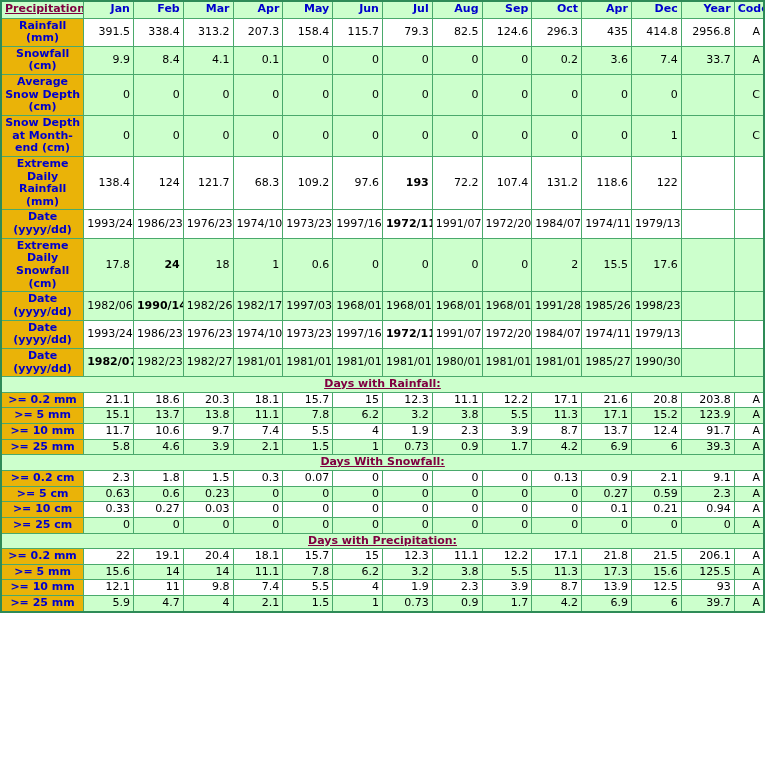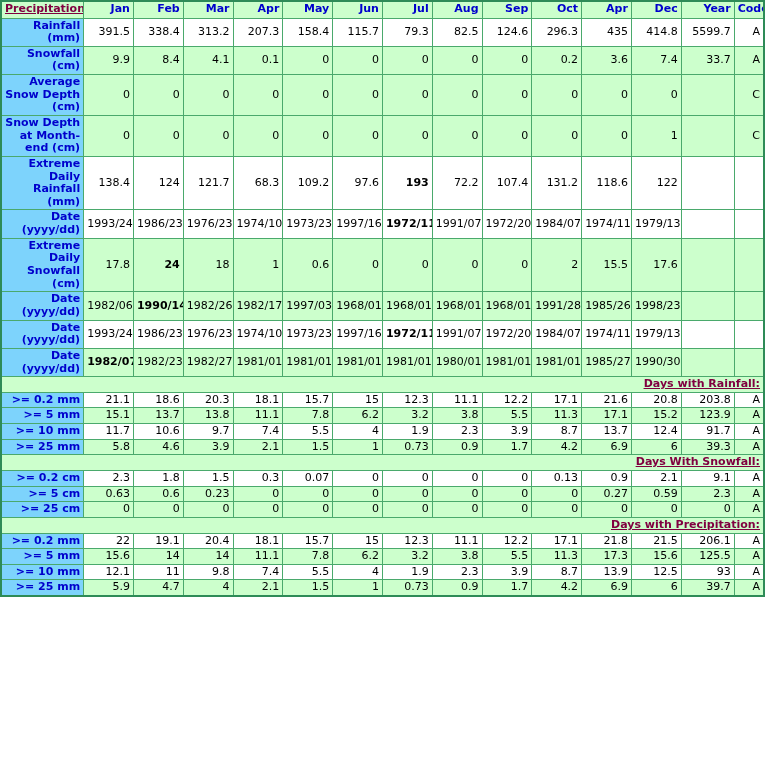--- a/index.html
+++ b/index.html
@@ -34,43 +34,43 @@
     height:17px;
     padding-top:0;padding-bottom:0;
   }
   tr.head-row td.corner{
     text-align:left;
     color:#800040;
     text-decoration:underline;
   }
   
   td.rh{
-    background:#7dd3fc;
+    background:#eab308;
     color:#0000cc;
     font-weight:bold;
-    text-align:right;
+    text-align:center;
     font-size:11px;
   }
   
   td.dv{
     text-align:right;
     color:#000000;
     font-weight:normal;
   }
   td.dv.b{font-weight:bold;text-align:right;}
   tr.white td.dv{background:#ffffff;}
   tr.green td.dv{background:#ccffcc;}
 
   
   tr.section td{
     background:#ccffcc;
     color:#800040;
     font-weight:bold;
     text-decoration:underline;
-    text-align:right;
+    text-align:center;
     height:15px;
     padding-top:0;padding-bottom:0;
     border-top:2px solid #2e8b57;
   }
   tr.section td span{text-decoration:underline;}
   tr.thickdiv td{border-top:2px solid #2e8b57;}
 </style>
 </head>
 <body>
 
@@ -117,21 +117,21 @@
         <td class="dv">313.2</td>
         <td class="dv">207.3</td>
         <td class="dv">158.4</td>
         <td class="dv">115.7</td>
         <td class="dv">79.3</td>
         <td class="dv">82.5</td>
         <td class="dv">124.6</td>
         <td class="dv">296.3</td>
         <td class="dv">435</td>
         <td class="dv">414.8</td>
-        <td class="dv">5599.7</td>
+        <td class="dv">2956.8</td>
         <td class="dv">A</td>
       </tr>
       <tr class="green">
         <td class="rh">Snowfall (cm)</td>
         <td class="dv">9.9</td>
         <td class="dv">8.4</td>
         <td class="dv">4.1</td>
         <td class="dv">0.1</td>
         <td class="dv">0</td>
         <td class="dv">0</td>
@@ -381,20 +381,37 @@
         <td class="dv">0</td>
         <td class="dv">0</td>
         <td class="dv">0</td>
         <td class="dv">0</td>
         <td class="dv">0</td>
         <td class="dv">0.27</td>
         <td class="dv">0.59</td>
         <td class="dv">2.3</td>
         <td class="dv">A</td>
       </tr>
+      <tr class="white">
+        <td class="rh">&gt;= 10 cm</td>
+        <td class="dv">0.33</td>
+        <td class="dv">0.27</td>
+        <td class="dv">0.03</td>
+        <td class="dv">0</td>
+        <td class="dv">0</td>
+        <td class="dv">0</td>
+        <td class="dv">0</td>
+        <td class="dv">0</td>
+        <td class="dv">0</td>
+        <td class="dv">0</td>
+        <td class="dv">0.1</td>
+        <td class="dv">0.21</td>
+        <td class="dv">0.94</td>
+        <td class="dv">A</td>
+      </tr>
       <tr class="green">
         <td class="rh">&gt;= 25 cm</td>
         <td class="dv">0</td>
         <td class="dv">0</td>
         <td class="dv">0</td>
         <td class="dv">0</td>
         <td class="dv">0</td>
         <td class="dv">0</td>
         <td class="dv">0</td>
         <td class="dv">0</td>

